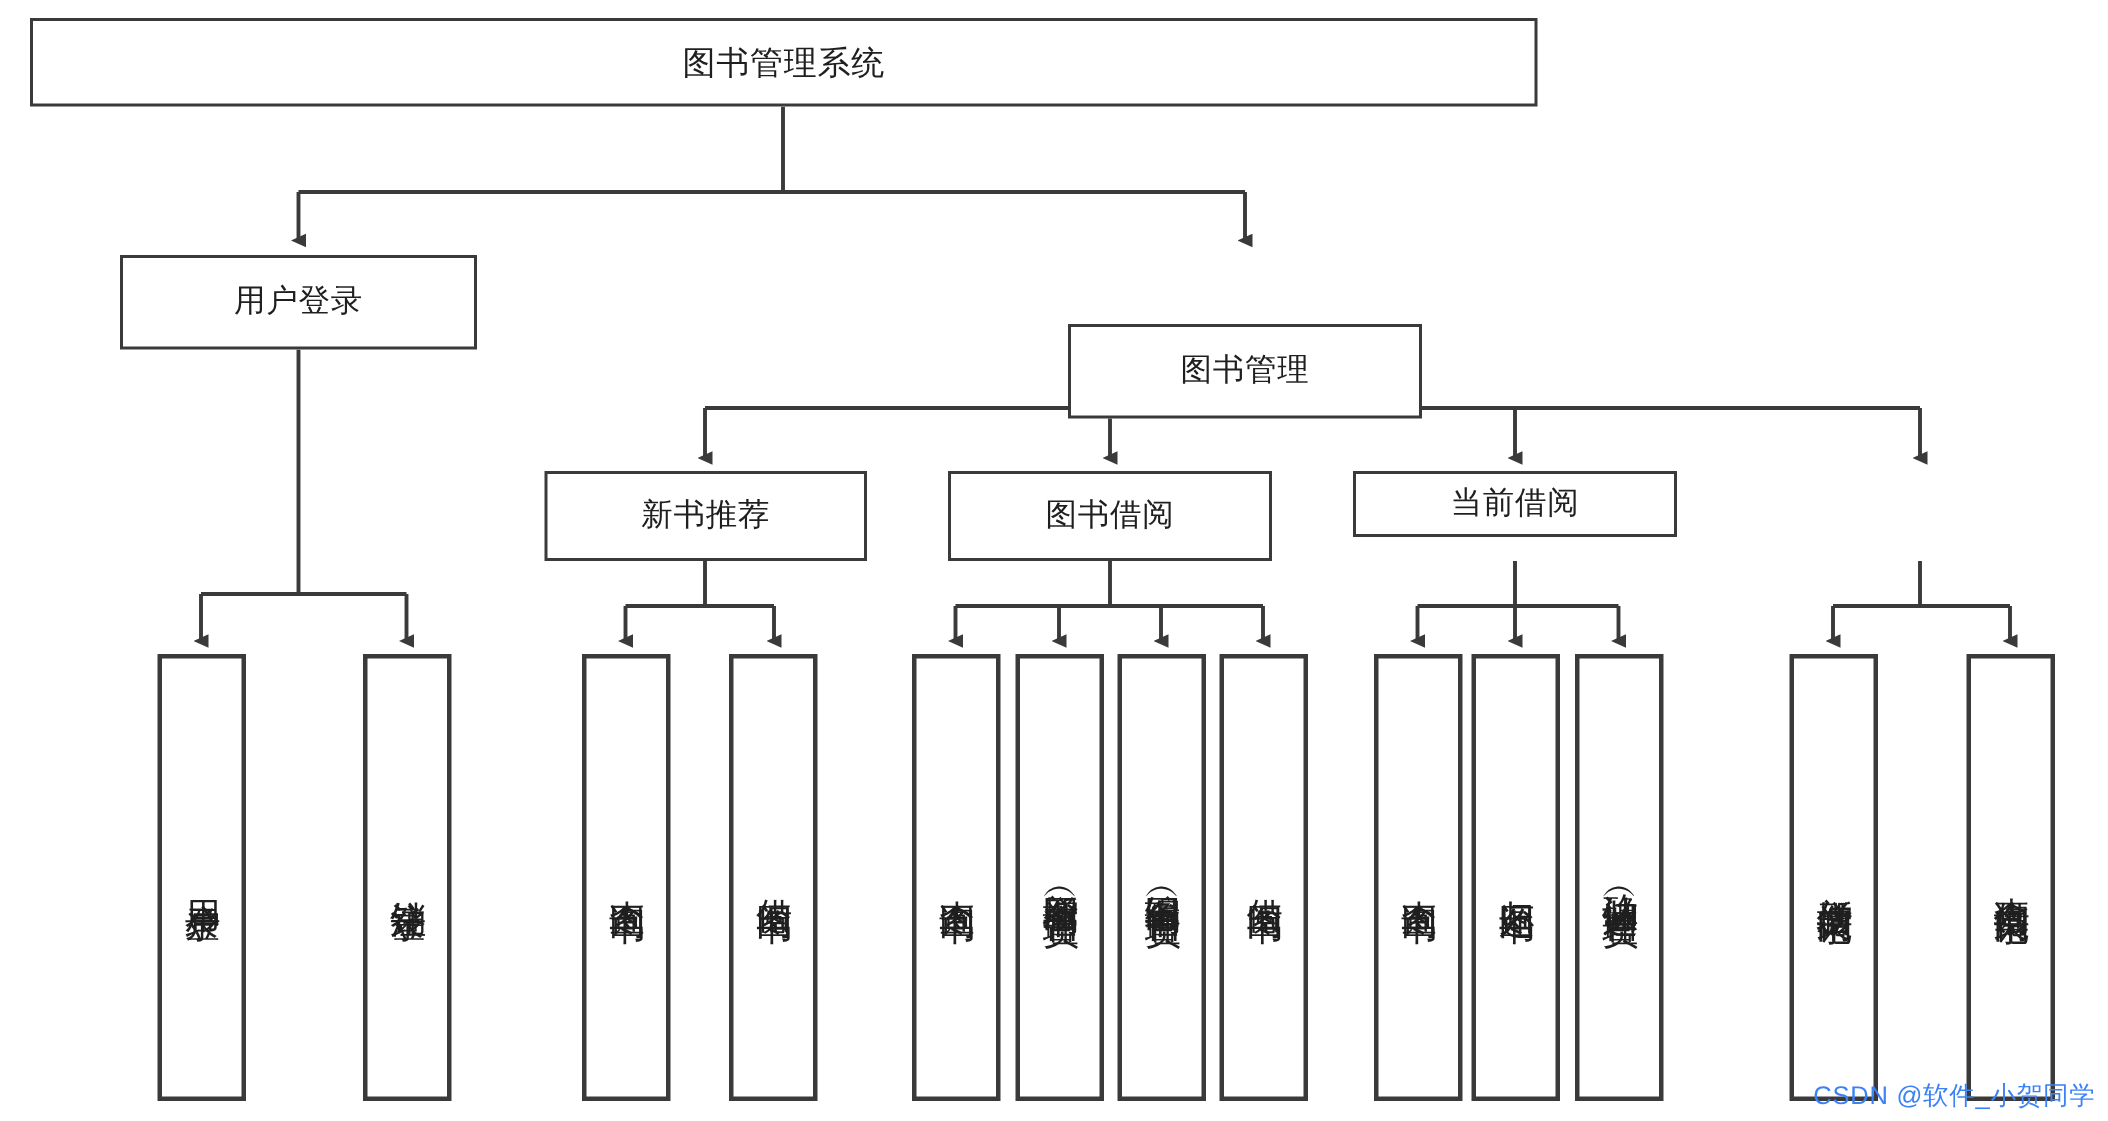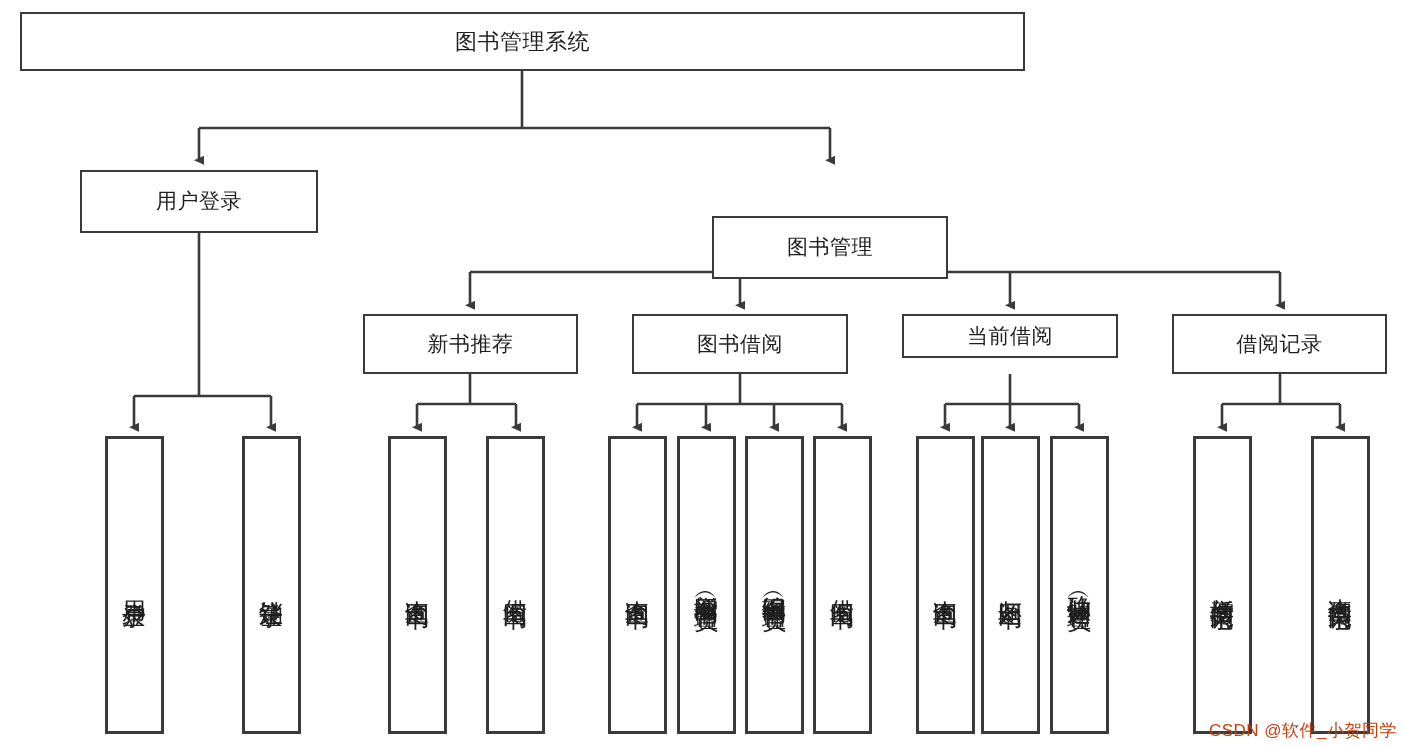--- a/index.html
+++ b/index.html
@@ -50,21 +50,21 @@
     letter-spacing:2px;
     white-space:normal;
     max-height:100%;
   }
   #root .label{ font-size:22px; }
   .watermark{
     position:absolute;
     right:8px;
     bottom:5px;
     font-size:17px;
-    color:#c2410c;
+    color:#3b82f6;
     letter-spacing:0.5px;
     z-index:5;
     user-select:none;
     white-space:nowrap;
   }
 </style>
 </head>
 <body>
 
 <div id="canvas">
@@ -132,23 +132,20 @@
 
   <div class="node" style="left:363px;top:314px;width:215px;height:60px;">
     <span class="label">新书推荐</span>
   </div>
   <div class="node" style="left:632px;top:314px;width:216px;height:60px;">
     <span class="label">图书借阅</span>
   </div>
   <div class="node" style="left:902px;top:314px;width:216px;height:44px;">
     <span class="label">当前借阅</span>
   </div>
-  <div class="node" style="left:1172px;top:314px;width:215px;height:60px;">
-    <span class="label">借阅记录</span>
-  </div>
 
   <div class="node vertical" style="left:105px;top:436px;width:59px;height:298px;">
     <span class="label">用户登录</span>
   </div>
   <div class="node vertical" style="left:242px;top:436px;width:59px;height:298px;">
     <span class="label">注销登录</span>
   </div>
 
   <div class="node vertical" style="left:388px;top:436px;width:59px;height:298px;">
     <span class="label">查询图书</span>

